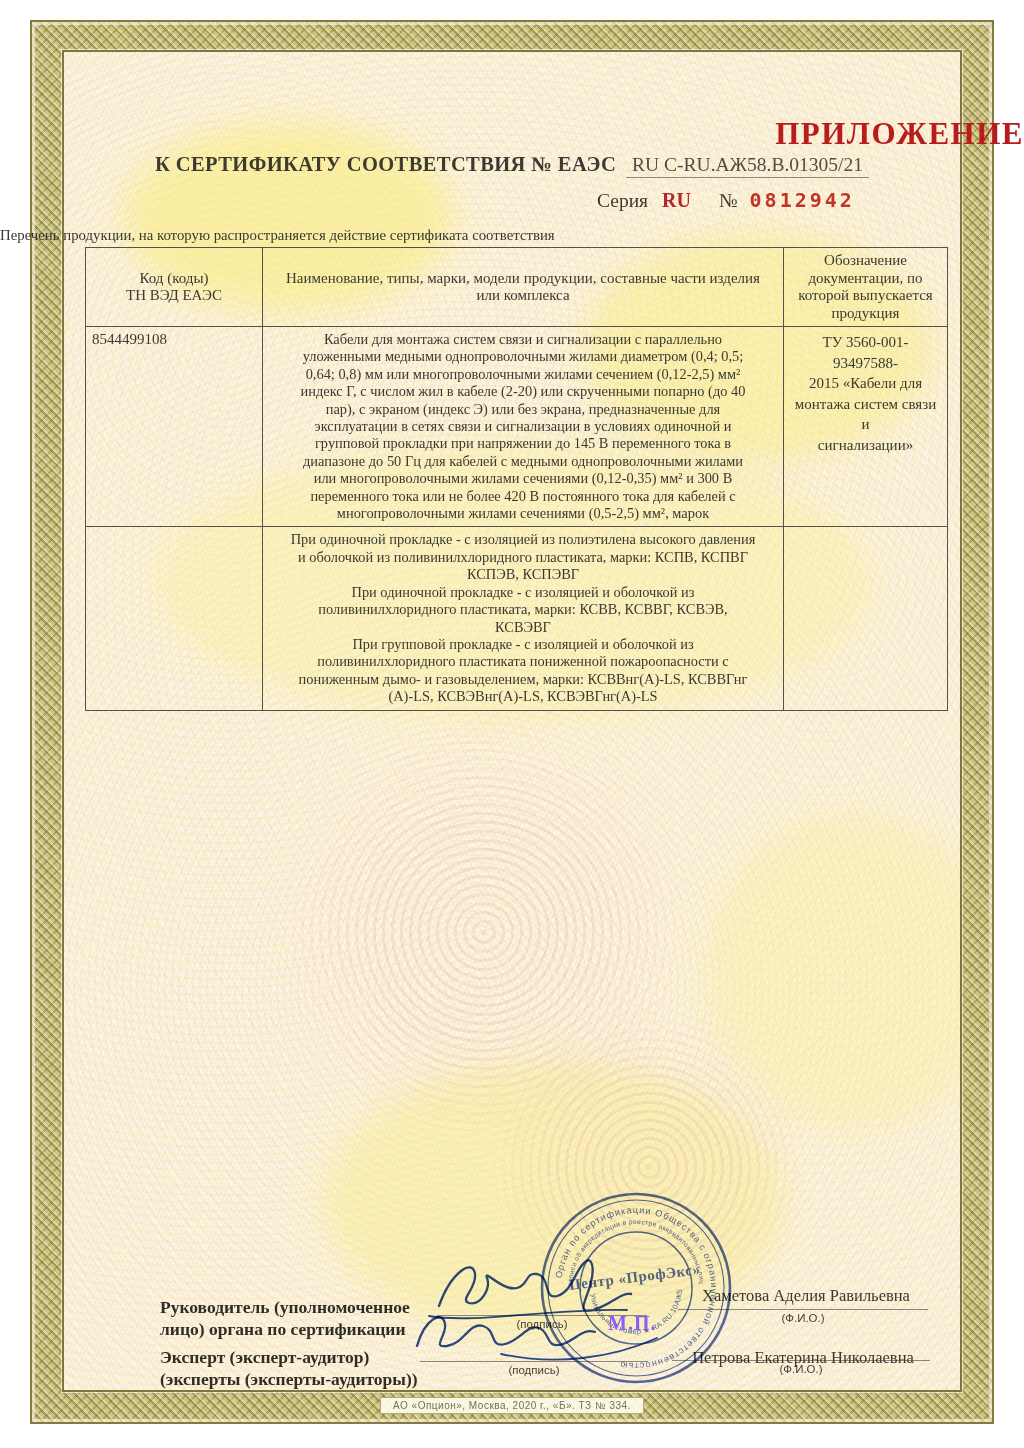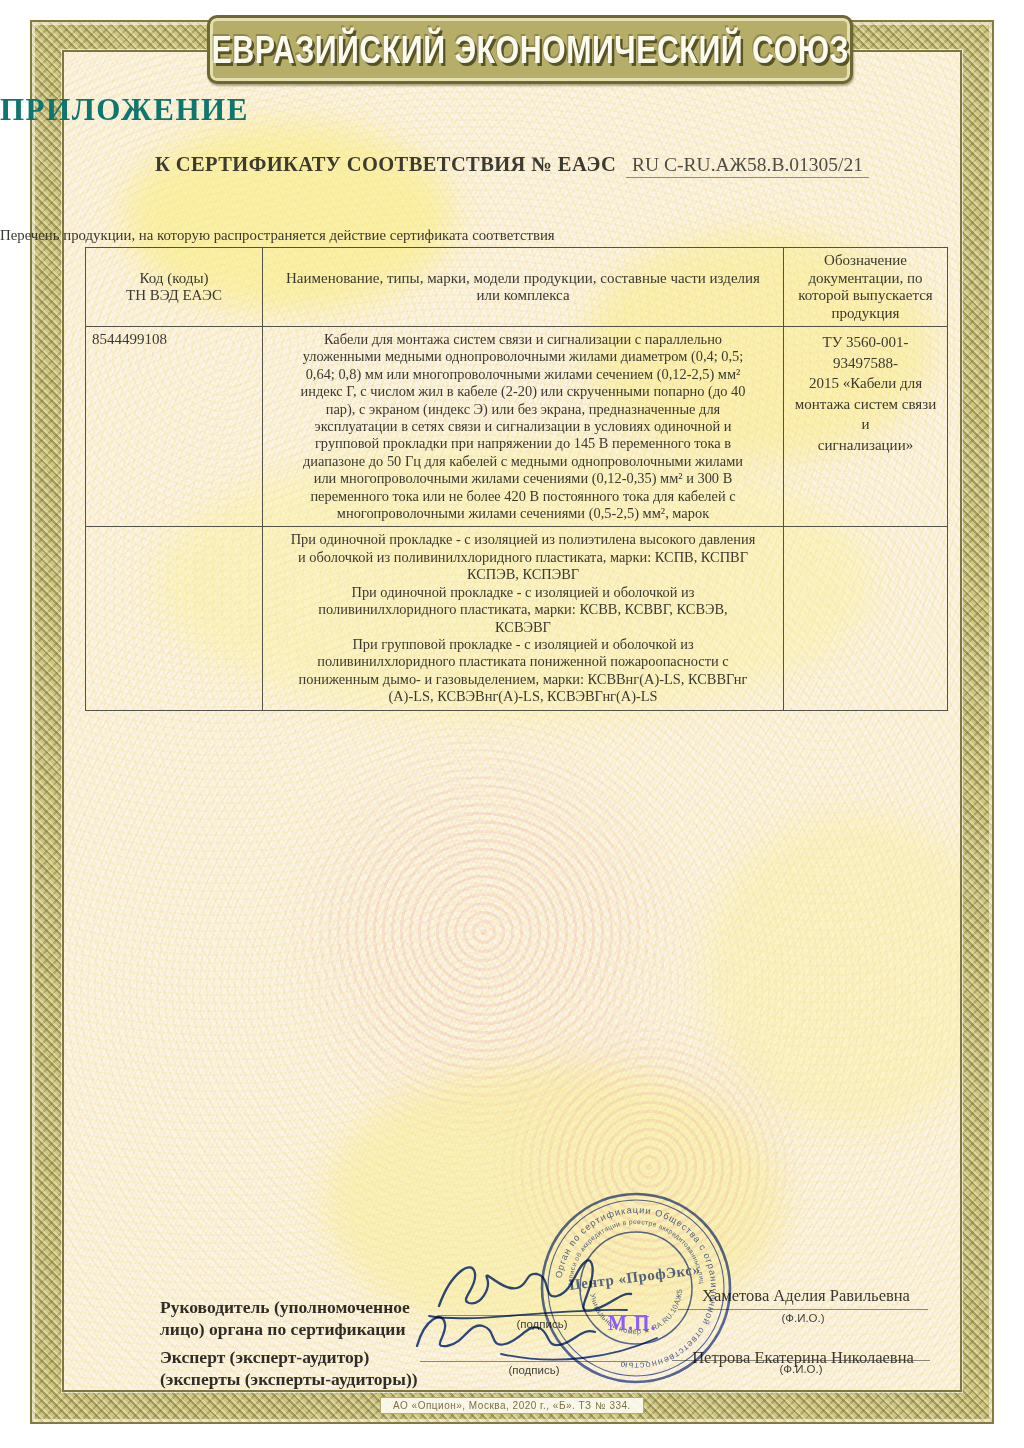--- a/index.html
+++ b/index.html
@@ -57,22 +57,22 @@
     display:flex;align-items:center;justify-content:center;
   }
   .banner-text{
     font-family:"Liberation Sans",sans-serif;font-weight:bold;font-size:31px;
     color:#fbfaee;white-space:nowrap;letter-spacing:.5px;
     transform:scale(.98,1.25);
     text-shadow:2.5px 2.5px 0 rgba(72,66,28,.85),-1px -1px 0 rgba(72,66,28,.35);
   }
 
   .title{
-    position:absolute;left:0;right:0;top:92px;z-index:4;text-align:left;
-    font-size:31px;font-weight:bold;letter-spacing:1.5px;color:#0f766e;
+    position:absolute;left:0;right:0;top:116px;z-index:4;text-align:right;
+    font-size:31px;font-weight:bold;letter-spacing:1.5px;color:#b91c1c;
   }
   .subtitle-row{position:absolute;left:0;right:0;top:153px;z-index:4;text-align:center;color:#3c3a31;white-space:nowrap;}
   .subtitle{font-weight:bold;font-size:20.5px;letter-spacing:.4px;}
   .certno{font-size:19.5px;color:#504d42;border-bottom:1.5px solid #8f8b77;padding:0 6px 2px;margin-left:10px;}
   .series-row{position:absolute;left:597px;top:188px;z-index:4;display:flex;align-items:baseline;font-size:19.5px;color:#3c3a31;}
   .series-ru{color:#b3262b;font-weight:bold;margin-left:14px;font-size:20px;}
   .numsign{margin-left:28px;}
   .blank-number{
     margin-left:12px;font-family:"DejaVu Sans Mono",monospace;font-weight:bold;
     color:#c23327;font-size:20px;letter-spacing:3px;
@@ -133,30 +133,33 @@
   <div class="sheet">
     <div class="wash w1"></div>
     <div class="wash w2"></div>
     <div class="wash w3"></div>
     <div class="wash w4"></div>
     <div class="wash w5"></div>
     <div class="rosette r1"></div>
     <div class="rosette r2"></div>
   </div>
 
-  <div class="banner">
-    <div class="banner-text">ЕВРАЗИЙСКИЙ ЭКОНОМИЧЕСКИЙ СОЮЗ</div>
-  </div>
 
   <div class="title">ПРИЛОЖЕНИЕ</div>
 
   <div class="subtitle-row">
     <span class="subtitle">К СЕРТИФИКАТУ СООТВЕТСТВИЯ № ЕАЭС</span><span class="certno">RU С-RU.АЖ58.В.01305/21</span>
   </div>
 
+  <div class="series-row">
+    <span>Серия</span>
+    <span class="series-ru">RU</span>
+    <span class="numsign">№</span>
+    <span class="blank-number">0812942</span>
+  </div>
 
   <div class="caption">Перечень продукции, на которую распространяется действие сертификата соответствия</div>
 
   <table class="products">
     <colgroup>
       <col style="width:177px">
         <col style="width:521px">
         <col style="width:164px">
     </colgroup>
     <thead>

